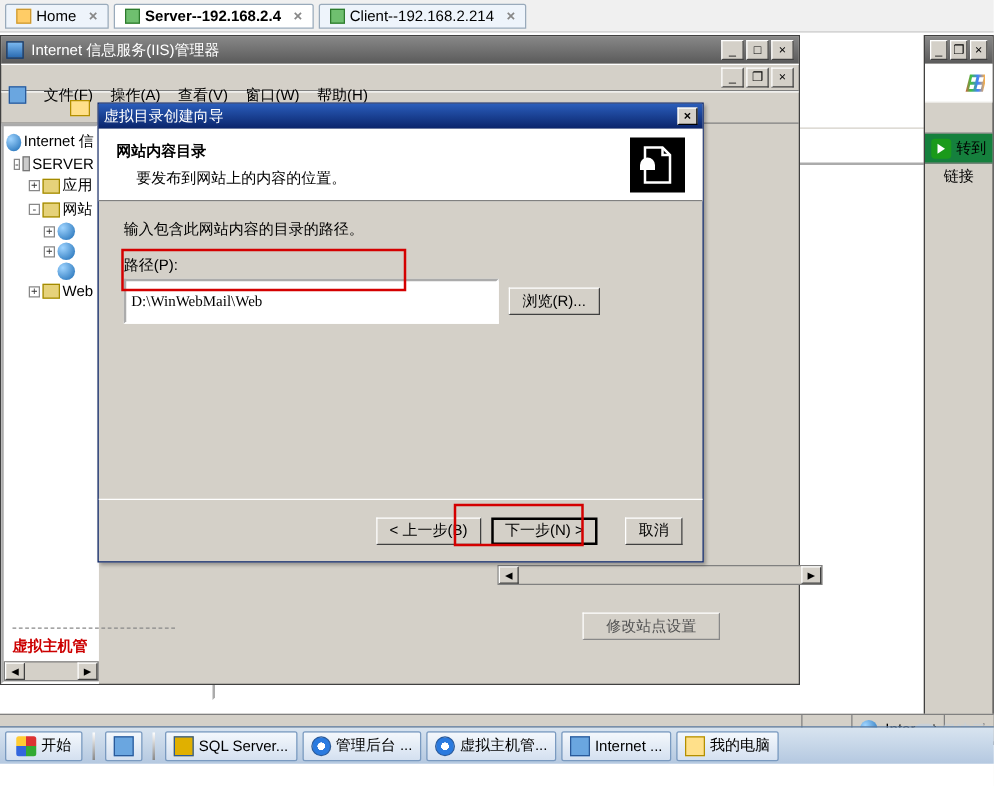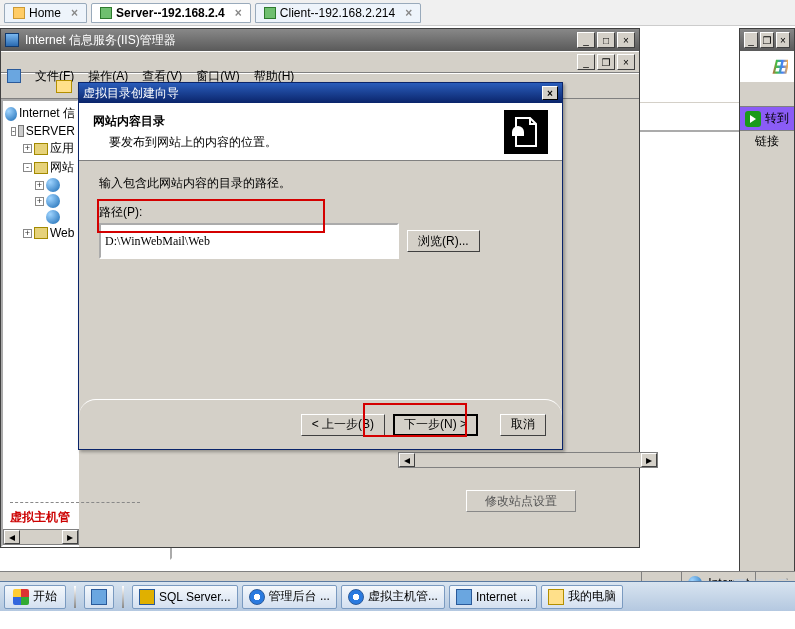--- a/index.html
+++ b/index.html
@@ -69,21 +69,21 @@
   .wz-header .htxt b { font-weight:bold; }
   .wz-header .hicon { width:44px; height:44px; background:#000; display:flex; align-items:center; justify-content:center; }
   .wz-header .hicon svg { width:32px; height:32px; }
   .wz-body { padding:14px 20px; height:238px; }
   .formline-label { margin-top:12px; }
   .input-row { display:flex; align-items:center; gap:8px; margin-top:2px; }
   .path-input { width:300px; height:36px; border:2px inset #fff; background:#fff; padding:0 4px; font-family:Tahoma; }
   .path-highlight { position:absolute; border:2px solid #d40000; pointer-events:none;}
   .btn-3d { height:22px; padding:0 10px; background:#d4d0c8; border:1px solid #fff; border-right-color:#404040; border-bottom-color:#404040; cursor:default; display:inline-flex; align-items:center;}
   .btn-3d.default { border:2px solid #000; padding:0 9px;}
-  .wz-footer { height:50px; border-top:1px solid #fff; display:flex; align-items:center; justify-content:flex-end; gap:8px; padding-right:16px;border-radius:17px; }
+  .wz-footer { height:50px; border-top:1px solid #fff; display:flex; align-items:center; justify-content:flex-end; gap:8px; padding-right:16px; }
 
   
   .btn-highlight { position:absolute; border:2px solid #d40000; pointer-events:none;}
 
   
   .ie-status { position:absolute; left:0; bottom:36px; width:795px; height:22px; background:#d4d0c8; border-top:1px solid #808080; display:flex; align-items:center; }
   .ie-status .filler { flex:1; }
   .ie-status .cell { border-left:1px solid #808080; height:100%; display:flex; align-items:center; padding:0 6px; gap:6px; }
   .net-ico { width:14px; height:14px; border-radius:50%; background:radial-gradient(circle at 30% 30%, #9fd4ff, #1a6ab3);}
 
@@ -224,21 +224,21 @@
 <div class="rt-window">
   <div class="rt-title">
     <div class="win-btn">_</div>
     <div class="win-btn">❐</div>
     <div class="win-btn">×</div>
   </div>
   <div class="rt-logo">
       <span>⊞</span>
     </div>
   <div class="rt-rowpad"></div>
-  <div style="background:#8b5cf6; height:24px; display:flex; align-items:center; justify-content:space-around; border-bottom:1px solid #808080;">
+  <div style="background:#15803d; height:24px; display:flex; align-items:center; justify-content:space-around; border-bottom:1px solid #808080;">
     <div class="rt-go">
       <span class="go-arrow"></span>
       <span>转到</span>
     </div>
   </div>
   <div style="text-align:center; padding-top:2px;"><span>链接</span></div>
 </div>
 
 <div class="wizard">
   <div class="wz-title">

